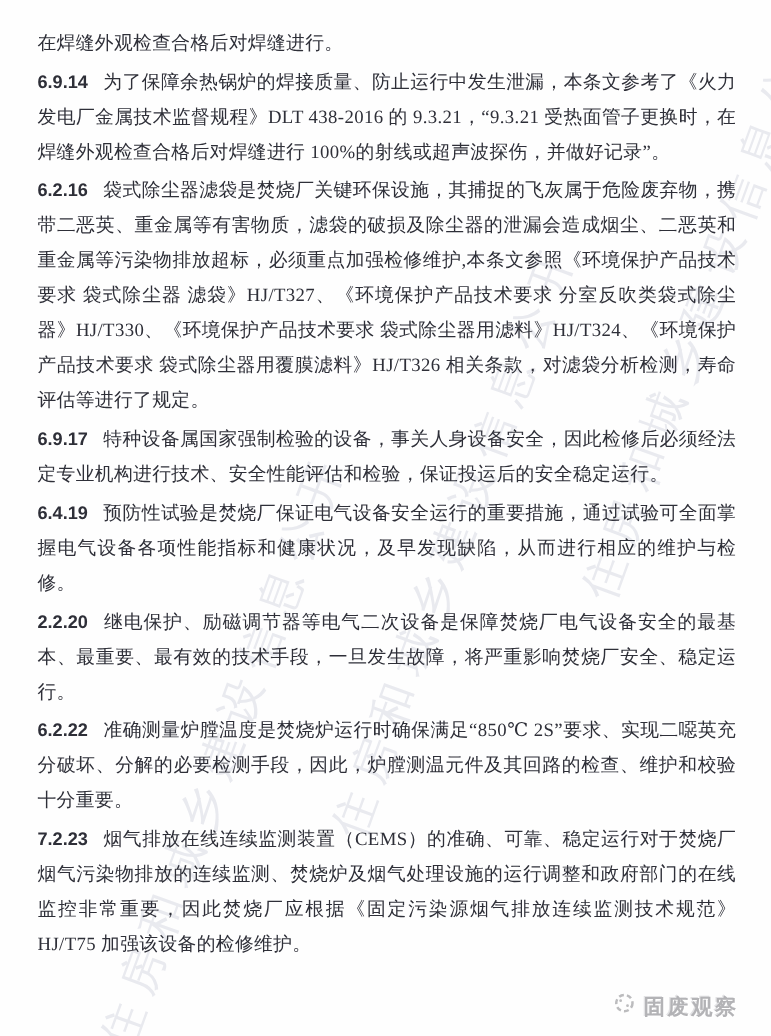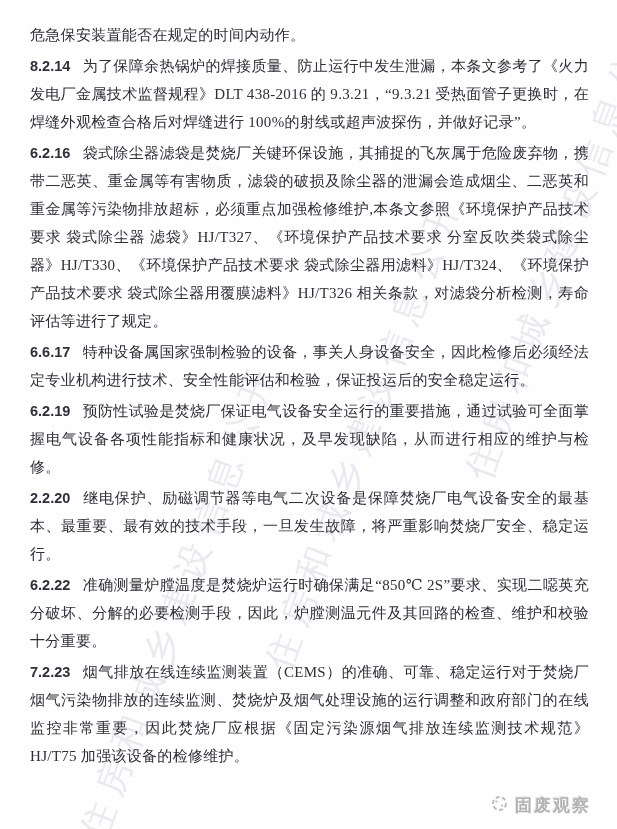--- a/index.html
+++ b/index.html
@@ -81,30 +81,30 @@
 
 <div class="page">
 
   <div class="watermark-layer">
     <span class="wm wm1">住房和城乡建设信息公开</span>
     <span class="wm wm2">住房和城乡建设信息公开</span>
     <span class="wm wm3">住房和城乡建设信息公开</span>
   </div>
 
   <div class="content">
-    <p><span>危急保安装置能否在规定的时间内动作。</span></p>
+    <p><span>在焊缝外观检查合格后对焊缝进行。</span></p>
 
-    <p><span class="sec-num">8.2.14</span><span>为了保障余热锅炉的焊接质量、防止运行中发生泄漏，本条文参考了《火力发电厂金属技术监督规程》DLT 438-2016 的 9.3.21，“9.3.21 受热面管子更换时，在焊缝外观检查合格后对焊缝进行 100%的射线或超声波探伤，并做好记录”。</span></p>
+    <p><span class="sec-num">6.9.14</span><span>为了保障余热锅炉的焊接质量、防止运行中发生泄漏，本条文参考了《火力发电厂金属技术监督规程》DLT 438-2016 的 9.3.21，“9.3.21 受热面管子更换时，在焊缝外观检查合格后对焊缝进行 100%的射线或超声波探伤，并做好记录”。</span></p>
 
     <p><span class="sec-num">6.2.16</span><span>袋式除尘器滤袋是焚烧厂关键环保设施，其捕捉的飞灰属于危险废弃物，携带二恶英、重金属等有害物质，滤袋的破损及除尘器的泄漏会造成烟尘、二恶英和重金属等污染物排放超标，必须重点加强检修维护,本条文参照《环境保护产品技术要求 袋式除尘器 滤袋》HJ/T327、《环境保护产品技术要求 分室反吹类袋式除尘器》HJ/T330、《环境保护产品技术要求 袋式除尘器用滤料》HJ/T324、《环境保护产品技术要求 袋式除尘器用覆膜滤料》HJ/T326 相关条款，对滤袋分析检测，寿命评估等进行了规定。</span></p>
 
-    <p><span class="sec-num">6.6.17</span><span>特种设备属国家强制检验的设备，事关人身设备安全，因此检修后必须经法定专业机构进行技术、安全性能评估和检验，保证投运后的安全稳定运行。</span></p>
+    <p><span class="sec-num">6.9.17</span><span>特种设备属国家强制检验的设备，事关人身设备安全，因此检修后必须经法定专业机构进行技术、安全性能评估和检验，保证投运后的安全稳定运行。</span></p>
 
 
-    <p><span class="sec-num">6.2.19</span><span>预防性试验是焚烧厂保证电气设备安全运行的重要措施，通过试验可全面掌握电气设备各项性能指标和健康状况，及早发现缺陷，从而进行相应的维护与检修。</span></p>
+    <p><span class="sec-num">6.4.19</span><span>预防性试验是焚烧厂保证电气设备安全运行的重要措施，通过试验可全面掌握电气设备各项性能指标和健康状况，及早发现缺陷，从而进行相应的维护与检修。</span></p>
 
     <p><span class="sec-num">2.2.20</span><span>继电保护、励磁调节器等电气二次设备是保障焚烧厂电气设备安全的最基本、最重要、最有效的技术手段，一旦发生故障，将严重影响焚烧厂安全、稳定运行。</span></p>
 
     <p><span class="sec-num">6.2.22</span><span>准确测量炉膛温度是焚烧炉运行时确保满足“850℃ 2S”要求、实现二噁英充分破坏、分解的必要检测手段，因此，炉膛测温元件及其回路的检查、维护和校验十分重要。</span></p>
 
     <p><span class="sec-num">7.2.23</span><span>烟气排放在线连续监测装置（CEMS）的准确、可靠、稳定运行对于焚烧厂烟气污染物排放的连续监测、焚烧炉及烟气处理设施的运行调整和政府部门的在线监控非常重要，因此焚烧厂应根据《固定污染源烟气排放连续监测技术规范》HJ/T75 加强该设备的检修维护。</span></p>
 
   </div>
 
   <div class="footer-logo">

